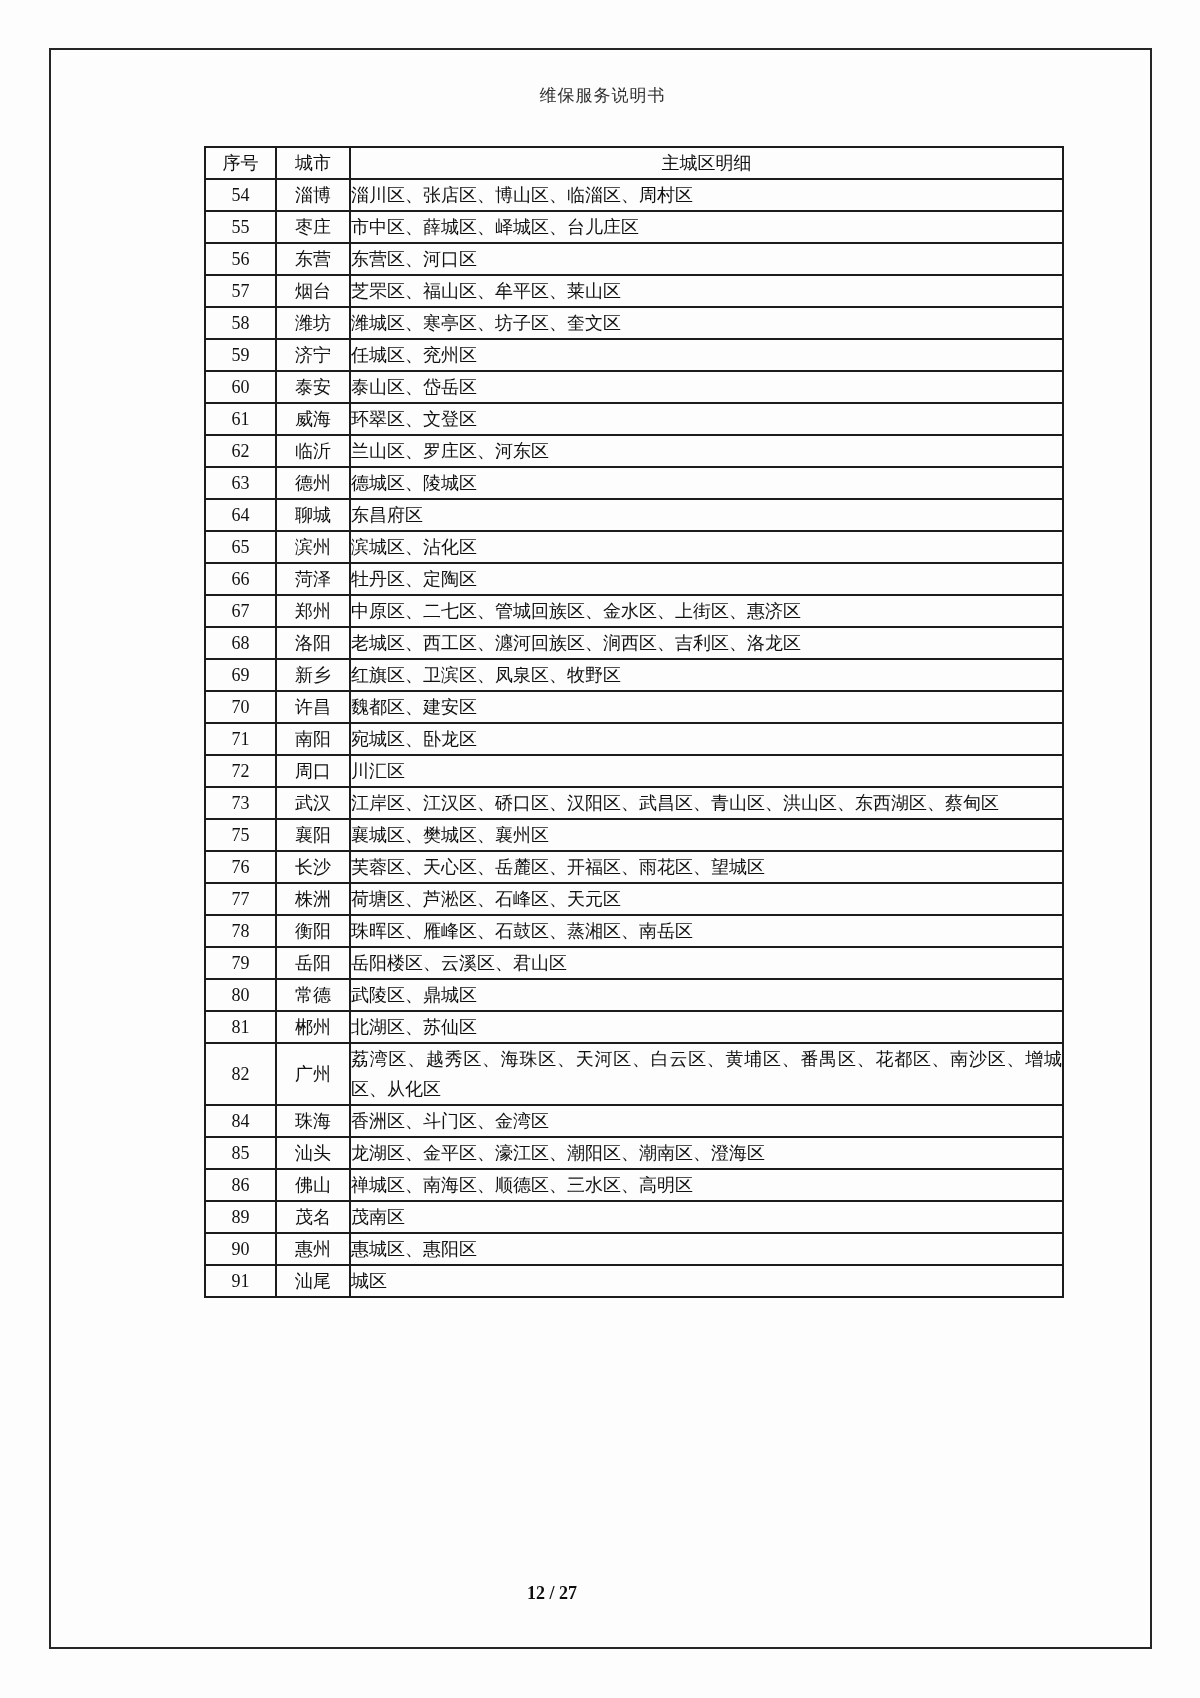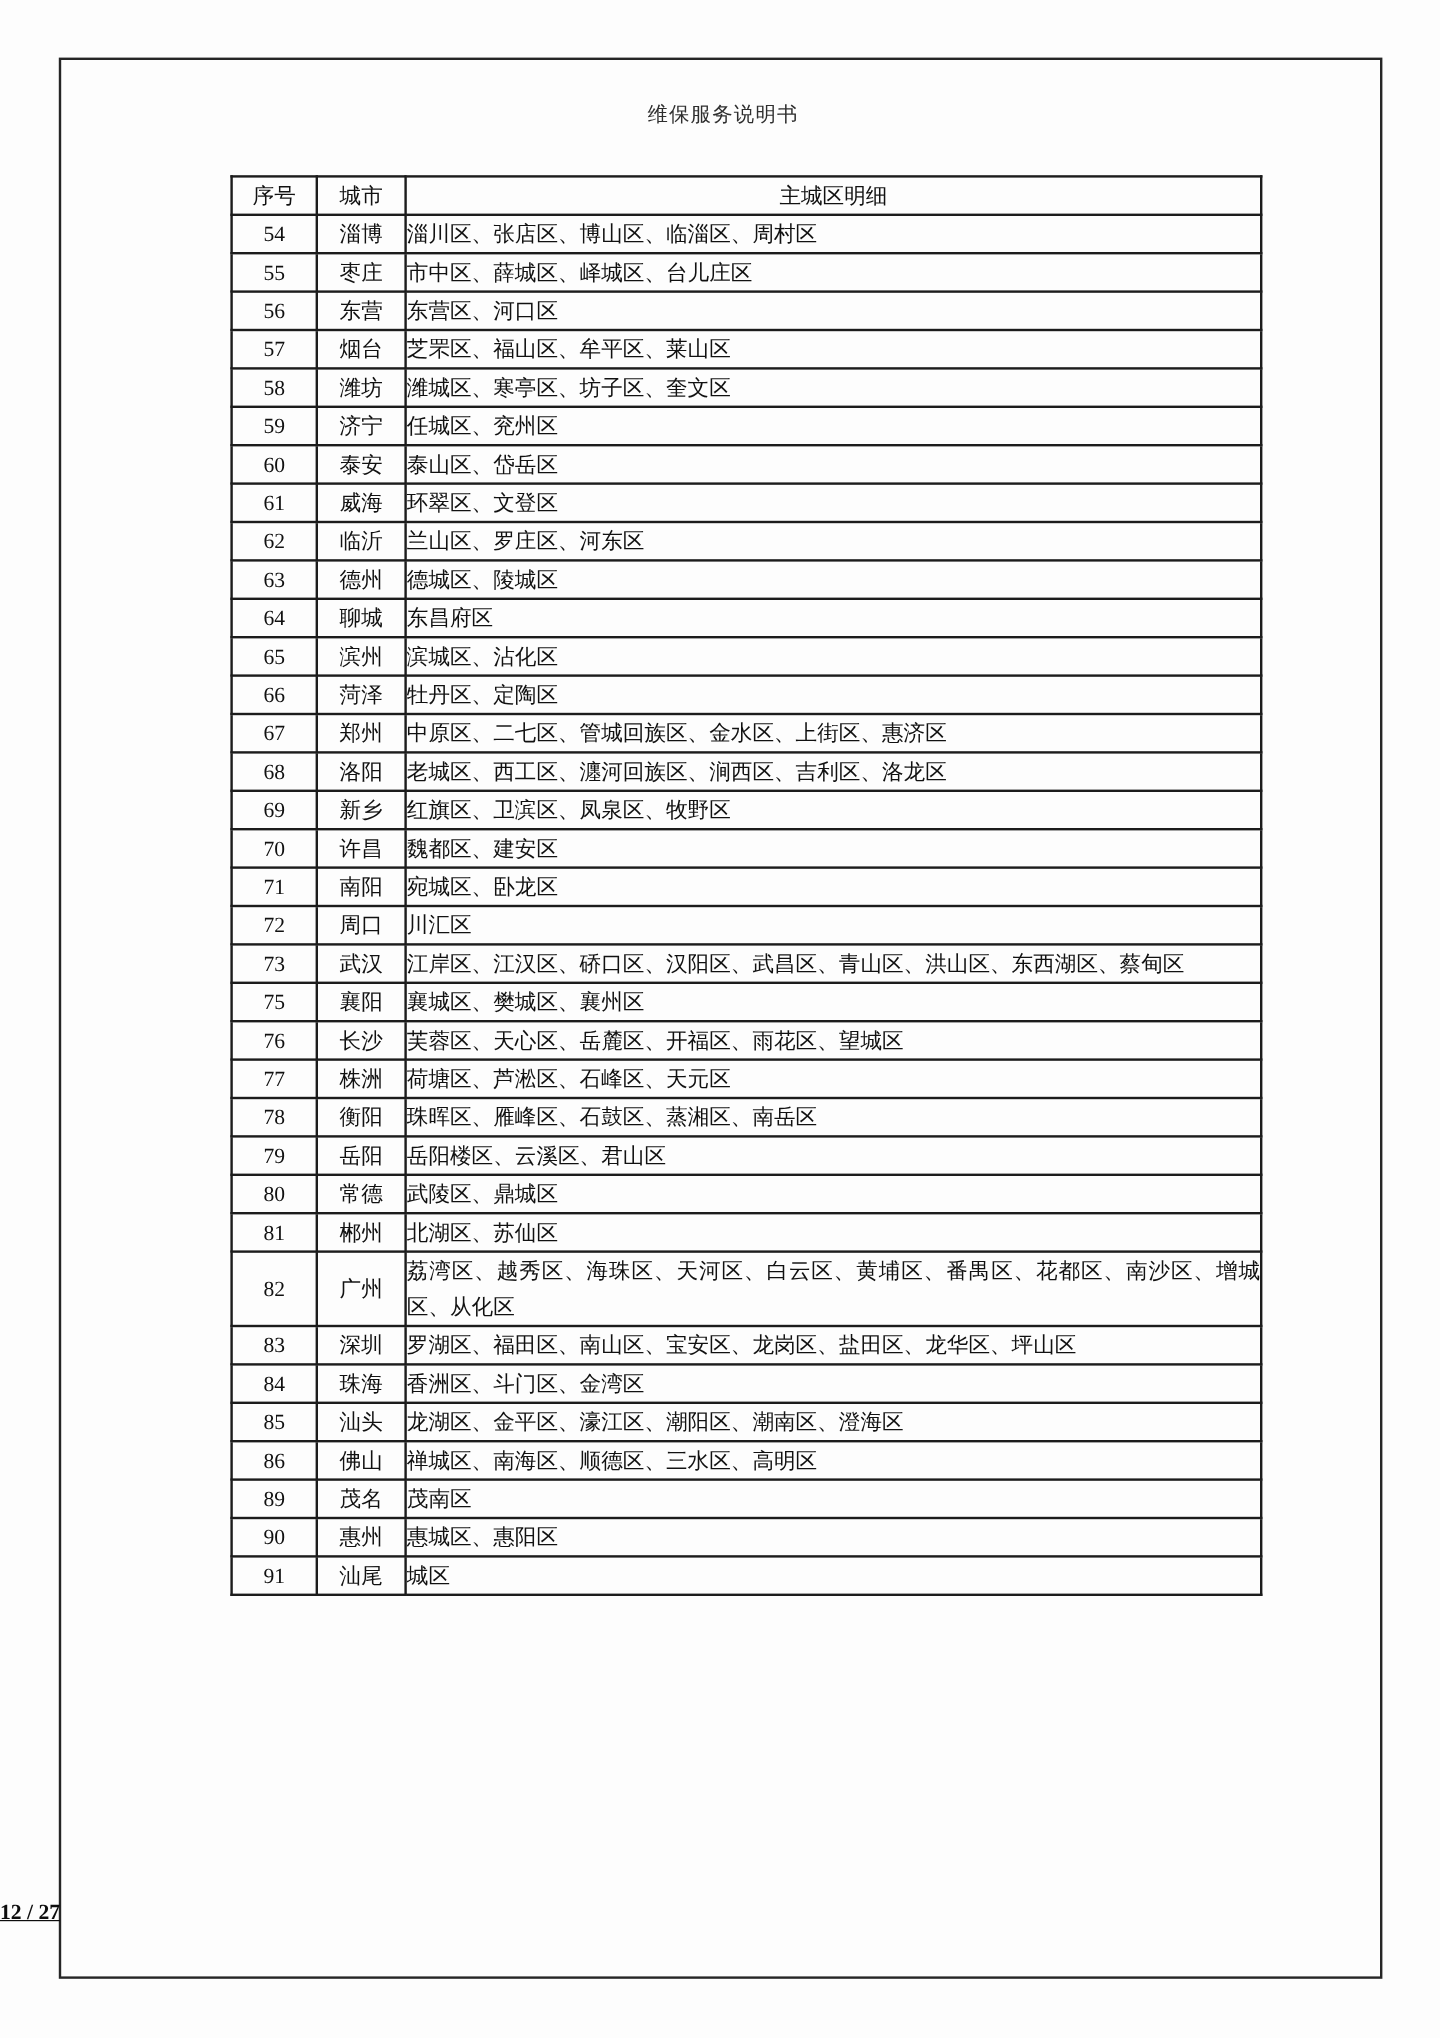--- a/index.html
+++ b/index.html
@@ -30,21 +30,21 @@
     left: 192px;
     top: 84px;
     width: 821px;
     text-align: center;
     font-size: 17px;
     letter-spacing: 1px;
     color: #2e2e2e;
   }
   table.districts {
     position: absolute;
-    left: 192px;
+    left: 204px;
     top: 146px;
     width: 858px;
     border-collapse: collapse;
     table-layout: fixed;
   }
   table.districts th,
   table.districts td {
     border: 2px solid #1c1c1c;
     font-size: 18px;
     font-weight: normal;
@@ -63,24 +63,24 @@
   td.c-districts {
     text-align: justify;
     padding: 0 10px;
     word-break: normal;
   }
   .doc-footer {
     position: absolute;
     left: 0;
     top: 1583px;
     width: 1104px;
+    text-align: center;
     font-weight: bold;
     font-size: 18px;
     color: #0d0d0d;
-    text-decoration: underline;
   }
 </style>
 </head>
 <body>
 
 <div class="page-border"></div>
 
 <div class="doc-header">维保服务说明书</div>
 
 <table class="districts">
@@ -231,25 +231,20 @@
     <td class="c-no">81</td>
     <td class="c-city">郴州</td>
     <td class="c-districts">北湖区、苏仙区</td>
   </tr>
       <tr>
     <td class="c-no">82</td>
     <td class="c-city">广州</td>
     <td class="c-districts">荔湾区、越秀区、海珠区、天河区、白云区、黄埔区、番禺区、花都区、南沙区、增城区、从化区</td>
   </tr>
       <tr>
-    <td class="c-no">83</td>
-    <td class="c-city">深圳</td>
-    <td class="c-districts">罗湖区、福田区、南山区、宝安区、龙岗区、盐田区、龙华区、坪山区</td>
-  </tr>
-      <tr>
     <td class="c-no">84</td>
     <td class="c-city">珠海</td>
     <td class="c-districts">香洲区、斗门区、金湾区</td>
   </tr>
       <tr>
     <td class="c-no">85</td>
     <td class="c-city">汕头</td>
     <td class="c-districts">龙湖区、金平区、濠江区、潮阳区、潮南区、澄海区</td>
   </tr>
       <tr>

